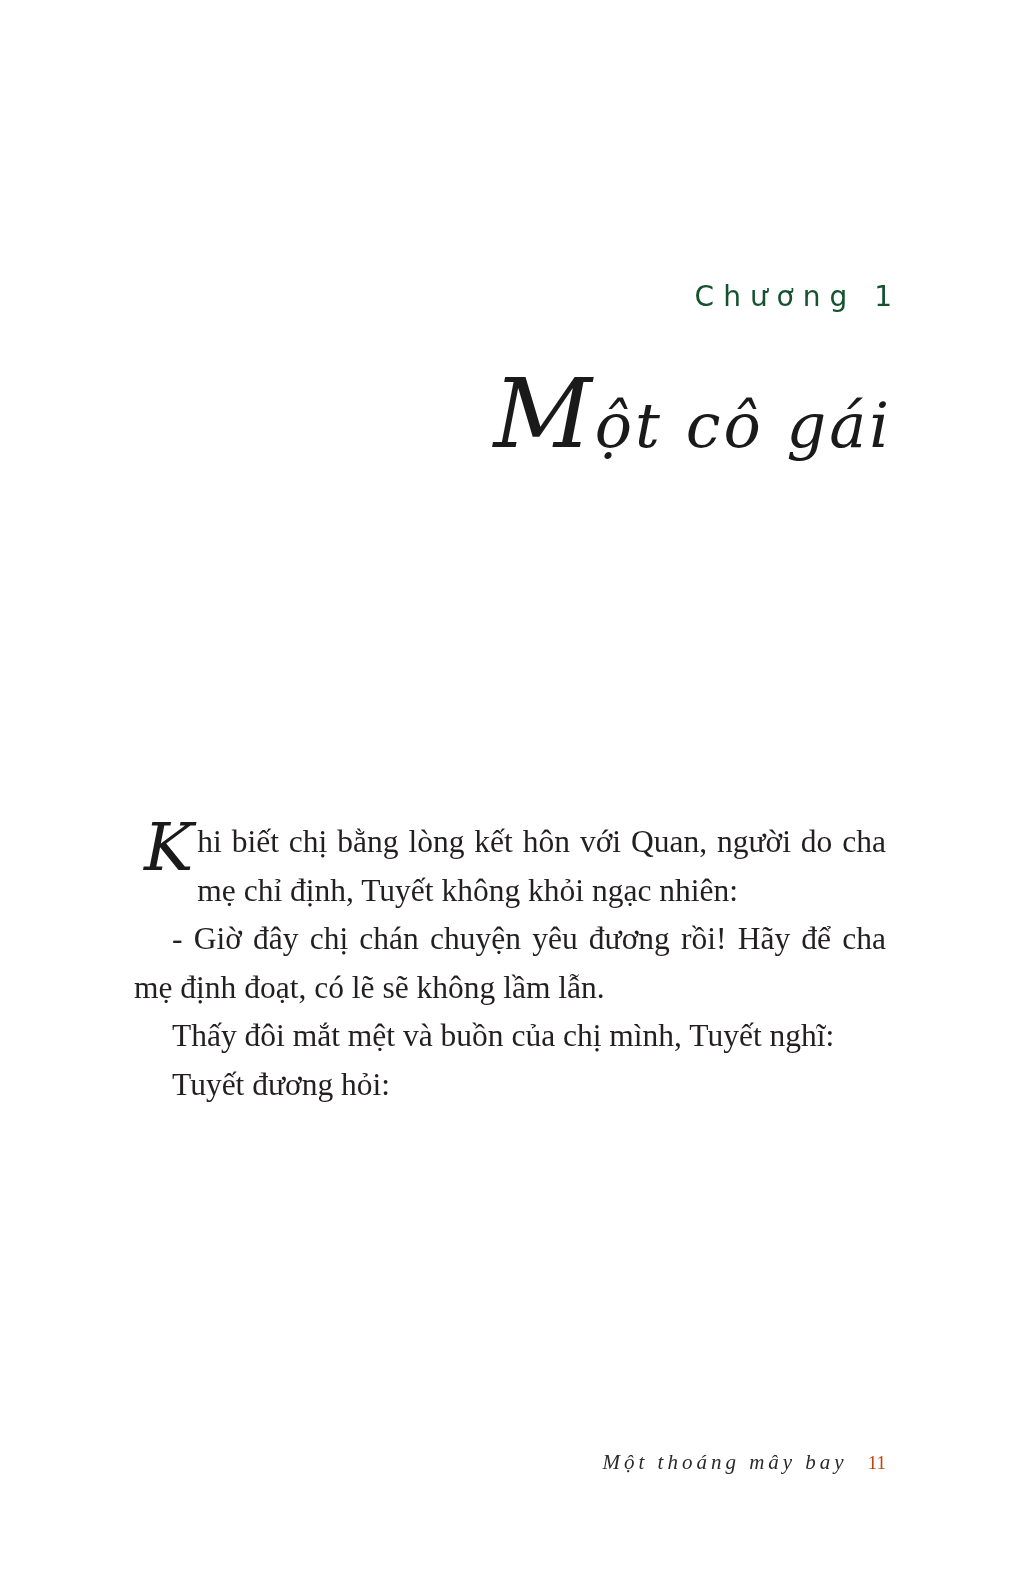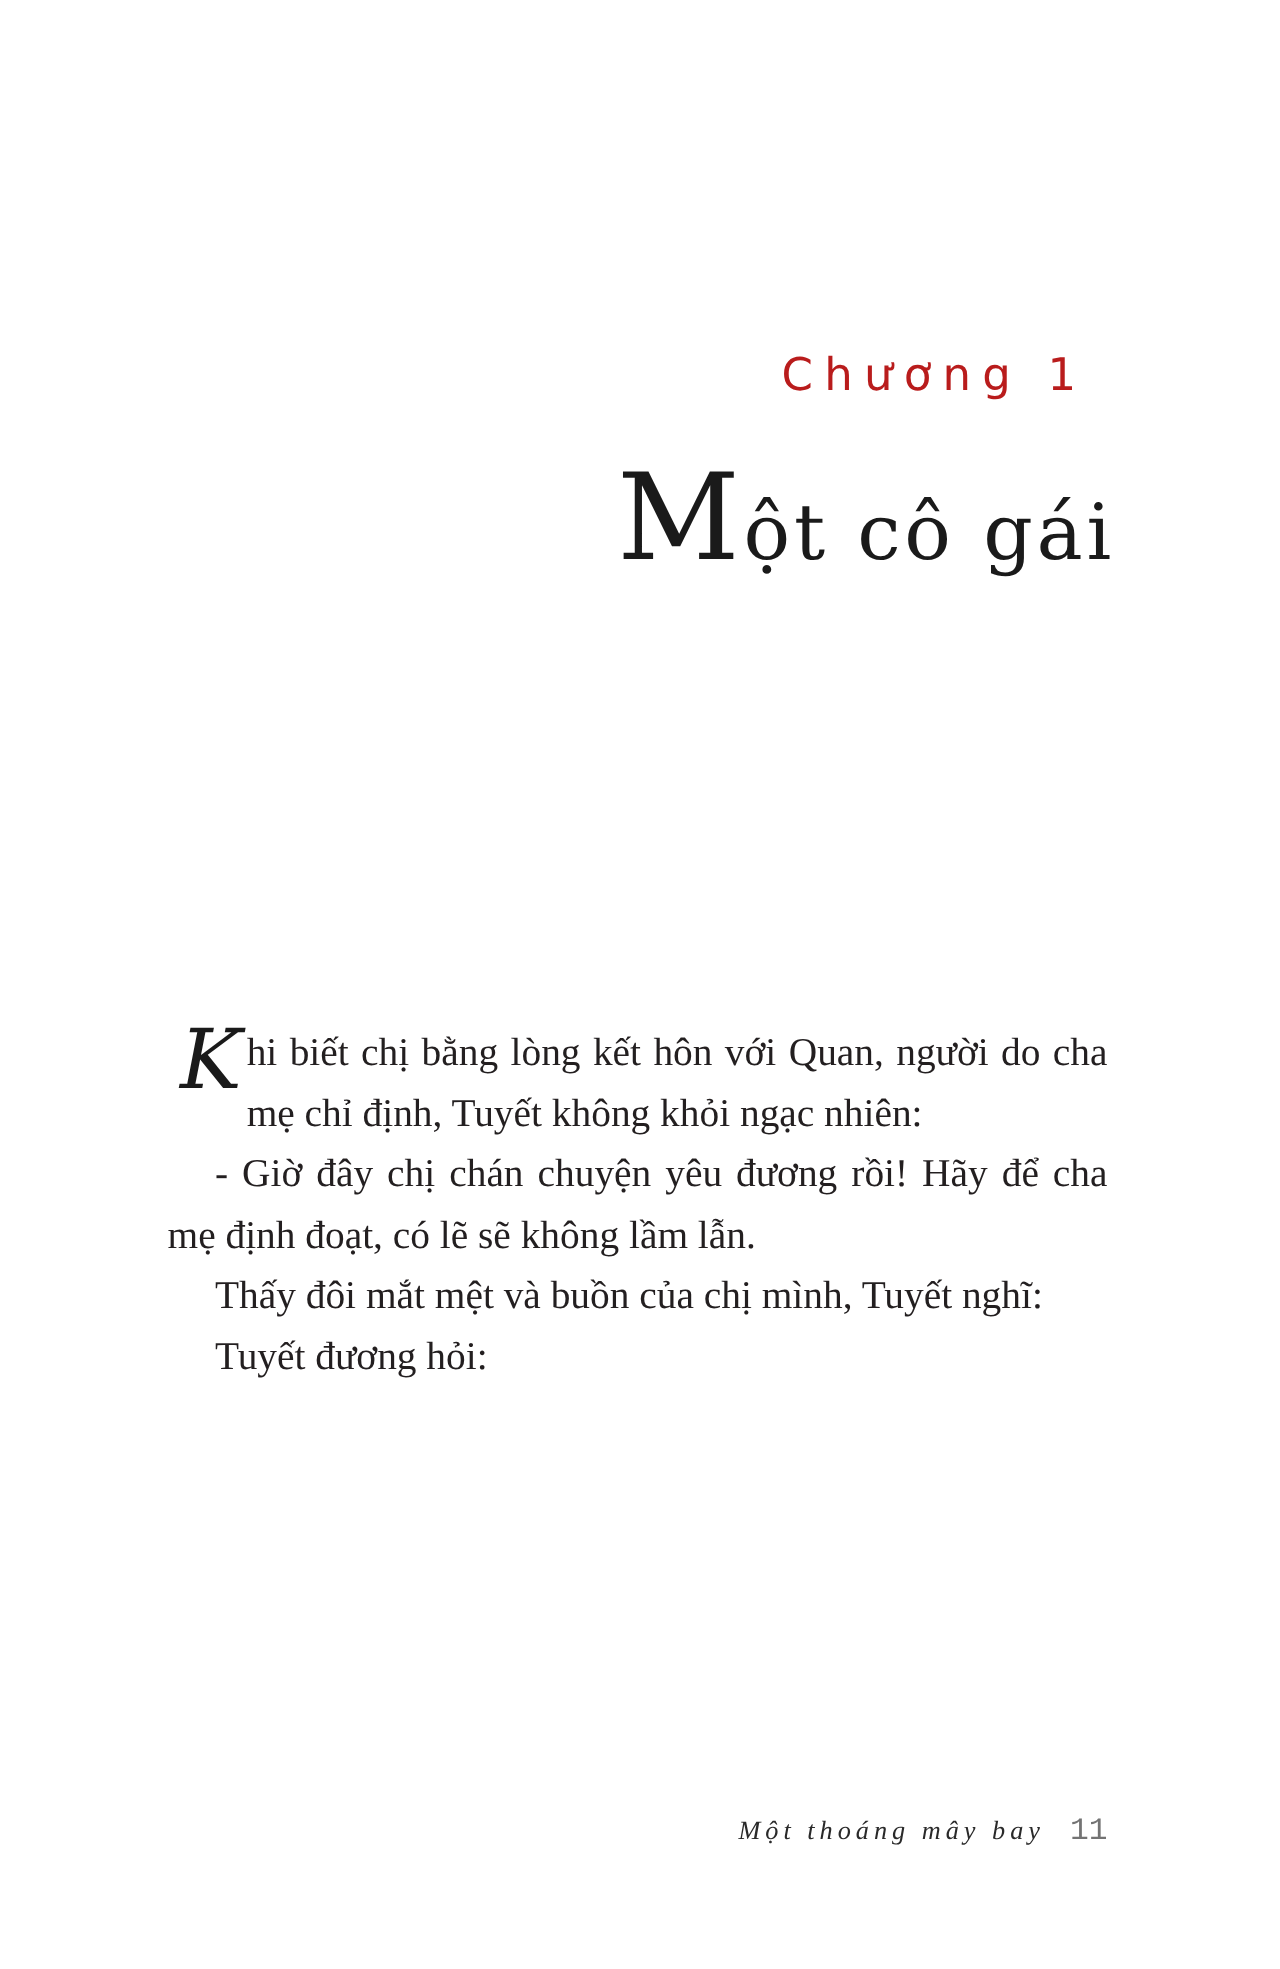--- a/index.html
+++ b/index.html
@@ -9,34 +9,35 @@
   }
   body {
     width: 1024px;
     height: 1575px;
     position: relative;
     overflow: hidden;
     color: #231f20;
   }
   .chapter-label {
     position: absolute;
-    right: 154px;
+    right: 123px;
     top: 280px;
     font-family: "DejaVu Sans", sans-serif;
-    font-size: 36px;
+    font-size: 28px;
     letter-spacing: 9px;
-    color: #b91c1c;
+    color: #14532d;
     font-weight: normal;
   }
   .chapter-title {
     position: absolute;
     right: 132px;
     top: 350px;
     text-align: center;
     font-family: "DejaVu Serif", serif;
+    font-style: italic;
     font-size: 62px;
     line-height: 128px;
     color: #1a1a1a;
     letter-spacing: 3px;
     margin-left: 32px;
   }
   .chapter-title .line {
     display: block;
     white-space: nowrap;
   }
@@ -80,23 +81,23 @@
     gap: 20px;
   }
   .footer-title {
     font-family: "Liberation Serif", serif;
     font-style: italic;
     font-size: 21px;
     letter-spacing: 4px;
     color: #2a2a2a;
   }
   .page-number {
-    font-family: Liberation Mono, monospace;
-    font-size: 25px;
-    color: #737373;
+    font-family: Liberation Serif, serif;
+    font-size: 19px;
+    color: #c2410c;
   }
 </style>
 </head>
 <body>
 
 <div class="chapter-label">Chương 1</div>
 
 <div class="chapter-title">
   <span class="line"><span class="big-initial">M</span><span>ột cô gái</span></span>
 </div>

